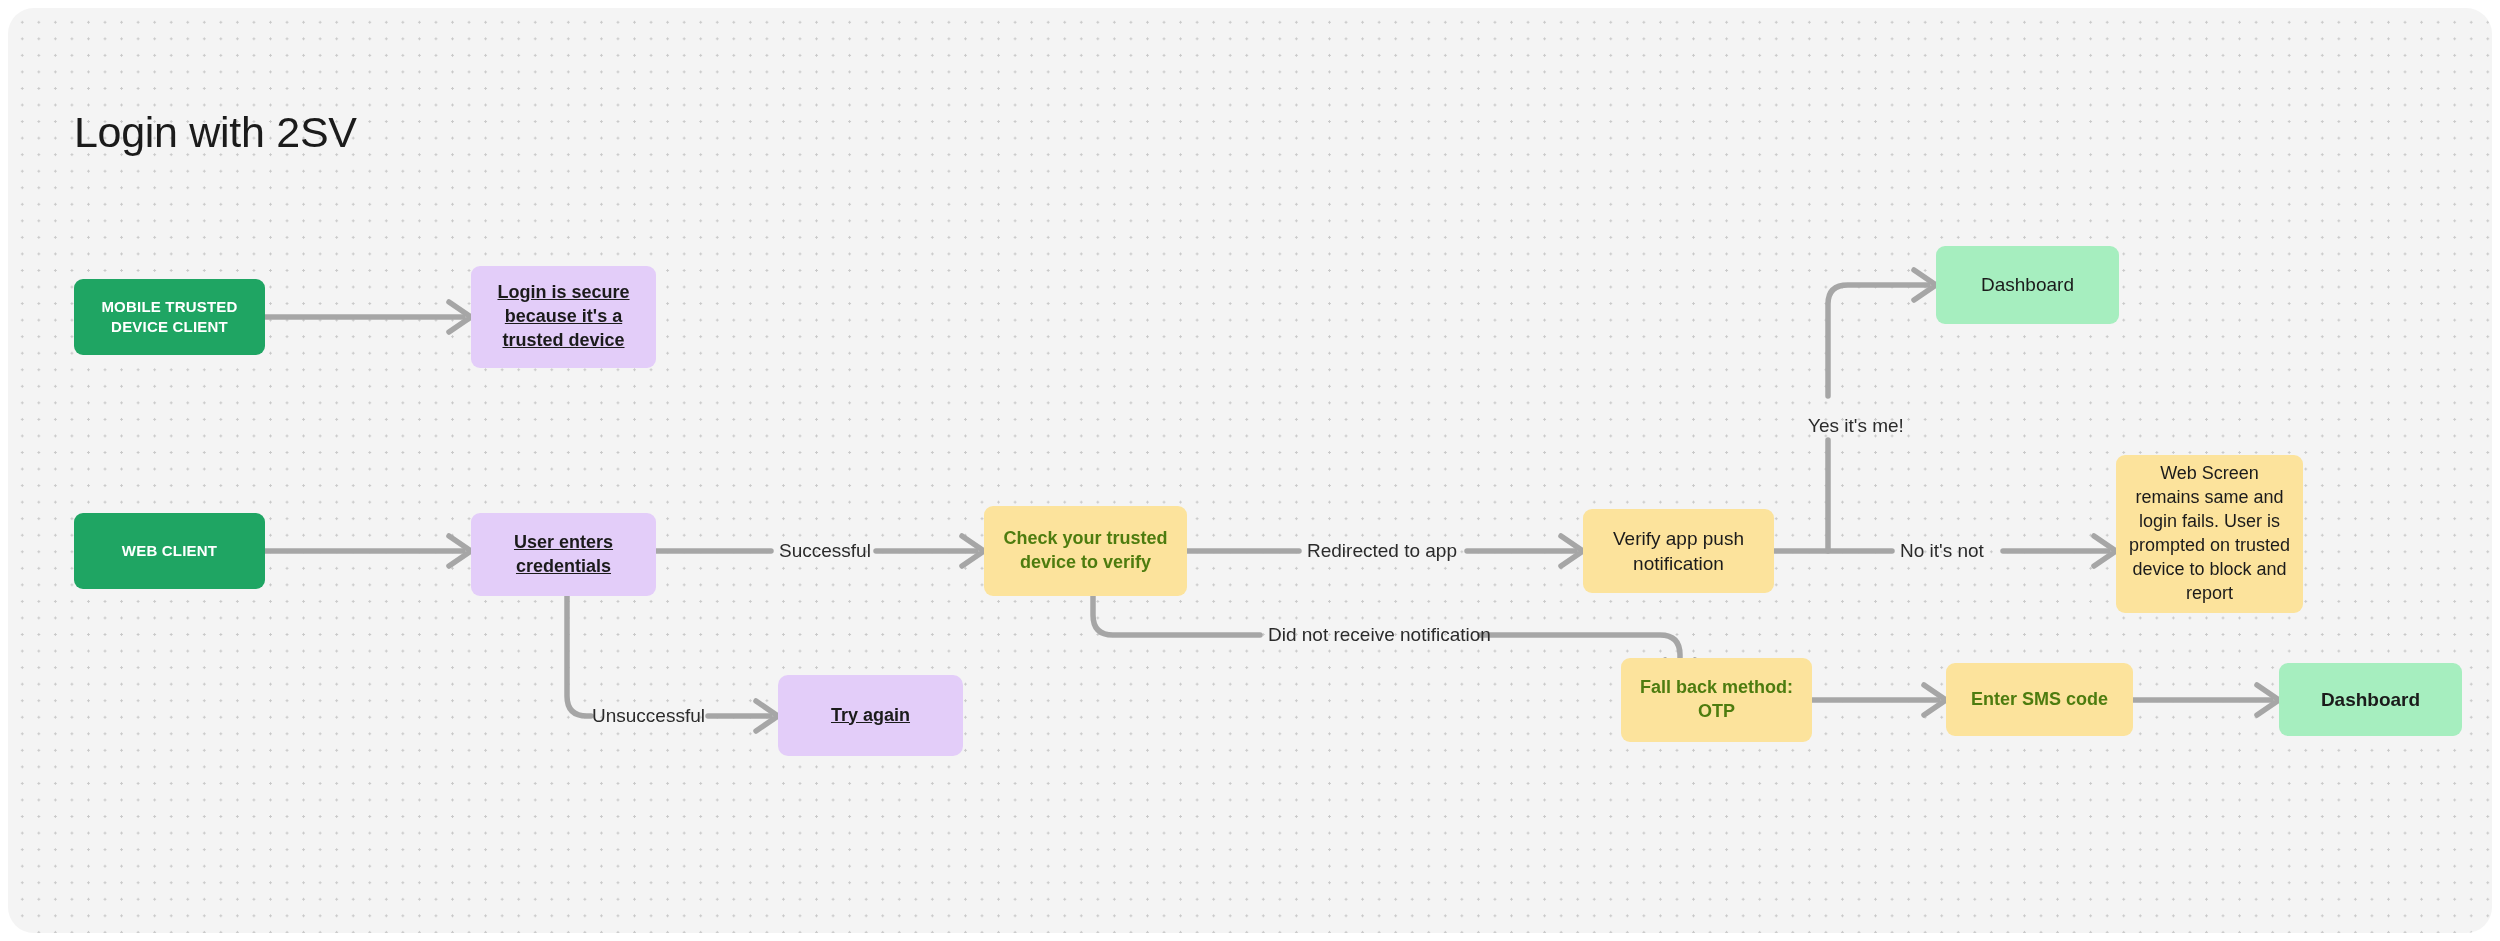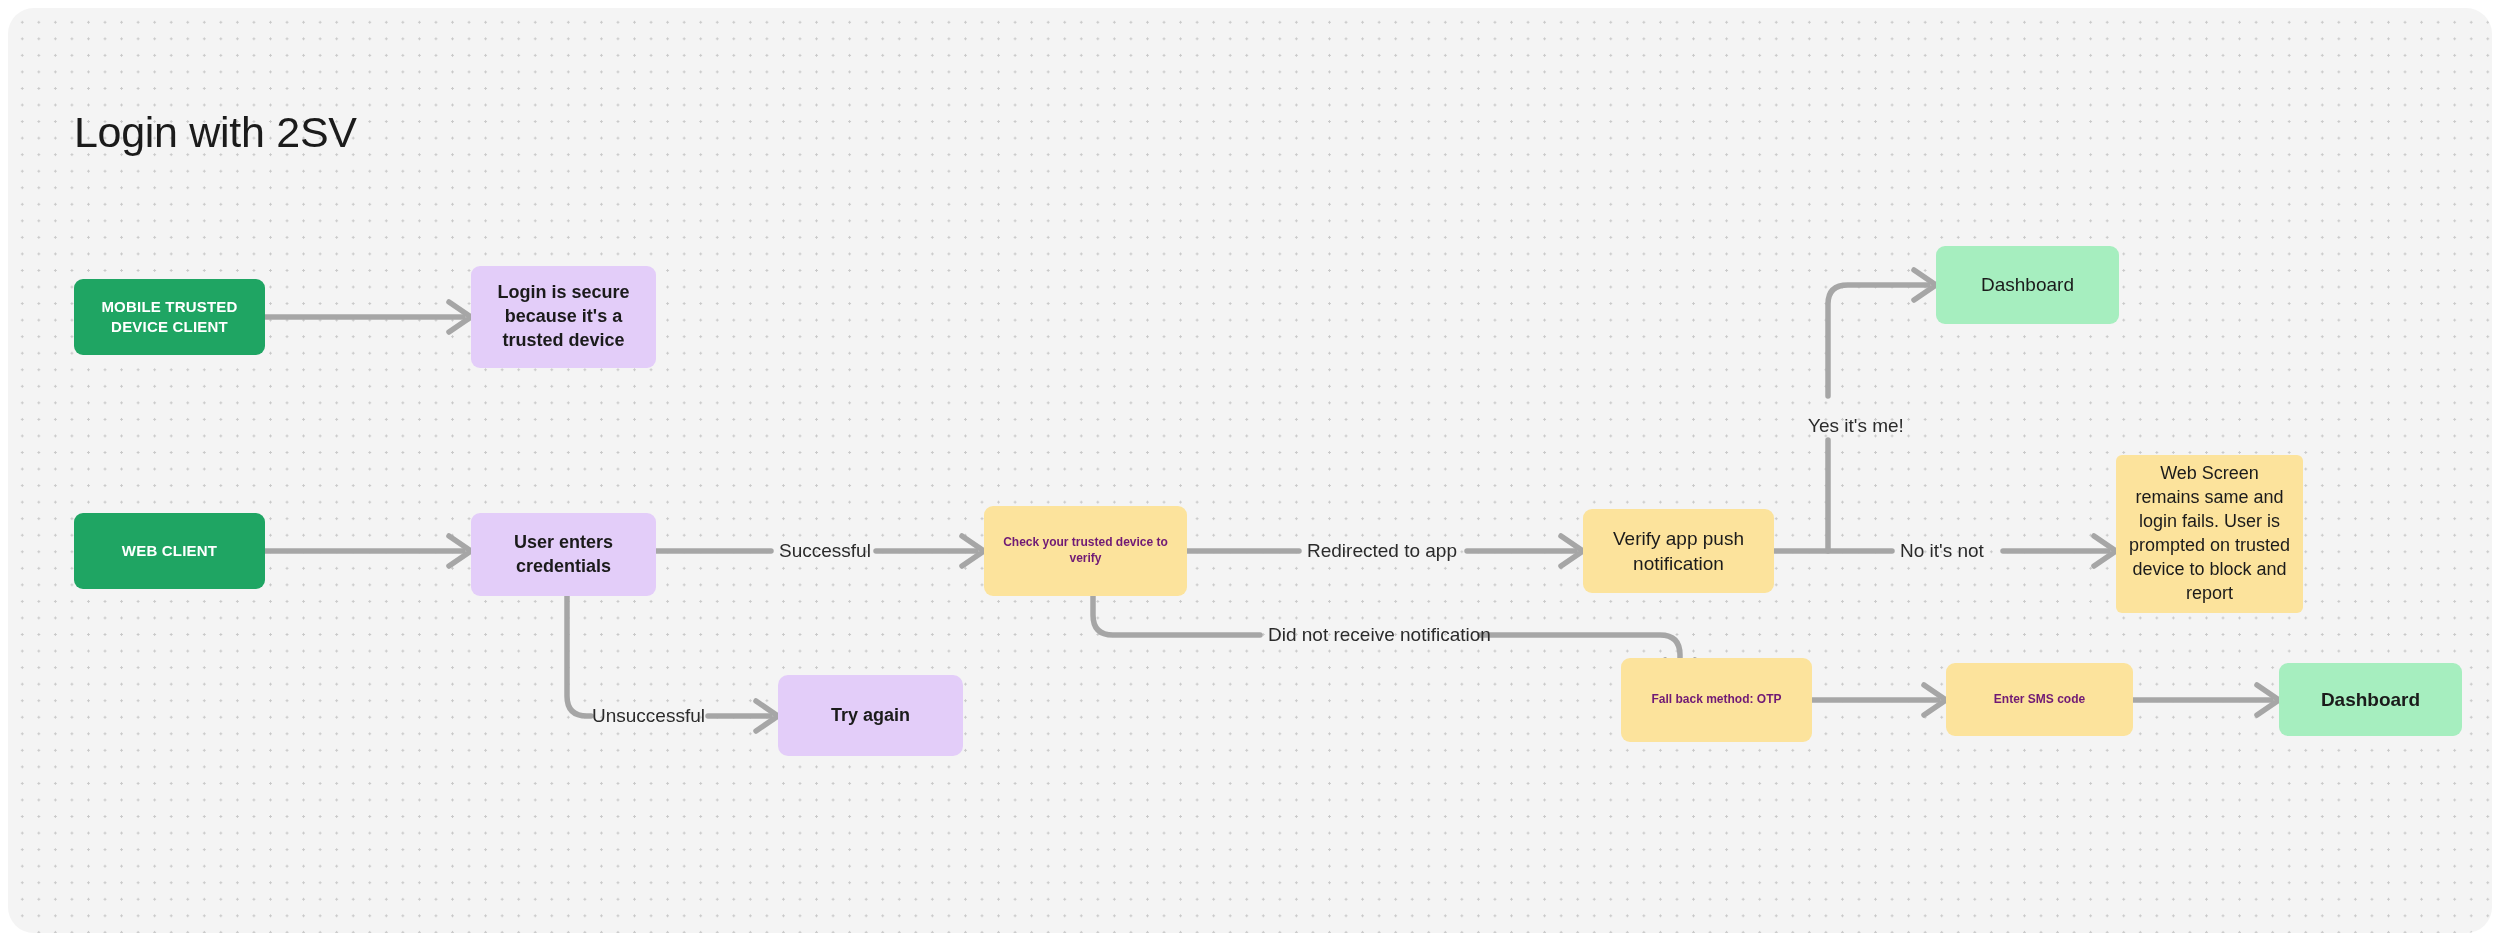--- a/index.html
+++ b/index.html
@@ -49,26 +49,27 @@
     color: #ffffff;
     font-weight: 700;
     font-size: 15px;
     letter-spacing: 0.2px;
   }
   .node-purple {
     background: #e3cdf9;
     color: #1b1b1b;
     font-weight: 700;
     font-size: 18px;
+    text-decoration: underline;
   }
   .node-yellow {
     background: #fce39c;
-    color: #701a75;
+    color: #4d7c0f;
     font-weight: 700;
-    font-size: 12px;
+    font-size: 18px;
   }
   .node-yellow-reg {
     background: #fce39c;
     color: #1b1b1b;
     font-weight: 400;
     font-size: 19px;
   }
   .node-mint {
     background: #a6eebf;
     color: #1b1b1b;
@@ -164,21 +165,21 @@
   <div class="node node-green" style="left:66px; top:505px; width:191px; height:76px;">WEB CLIENT</div>
 
   <div class="node node-purple" style="left:463px; top:505px; width:185px; height:83px;">User enters credentials</div>
 
   <div class="node node-yellow" style="left:976px; top:498px; width:203px; height:90px;">Check your trusted device to verify</div>
 
   <div class="node node-yellow-reg" style="left:1575px; top:501px; width:191px; height:84px;">Verify app push notification</div>
 
   <div class="node node-mint-reg" style="left:1928px; top:238px; width:183px; height:78px;">Dashboard</div>
 
-  <div class="node node-yellow-reg" style="left:2108px; top:447px; width:187px; height:158px; font-size:18px;border-radius:6px;">Web Screen remains same and login fails. User is prompted on trusted device to block and report</div>
+  <div class="node node-yellow-reg" style="left:2108px; top:447px; width:187px; height:158px; font-size:18px;">Web Screen remains same and login fails. User is prompted on trusted device to block and report</div>
 
   <div class="node node-purple" style="left:770px; top:667px; width:185px; height:81px;border-radius:10px;">Try again</div>
 
   <div class="node node-yellow" style="left:1575px; top:650px; width:191px; height:84px;margin-left:38px;">Fall back method: OTP</div>
 
   <div class="node node-yellow" style="left:1938px; top:655px; width:187px; height:73px;">Enter SMS code</div>
 
   <div class="node node-mint" style="left:2271px; top:655px; width:183px; height:73px;">Dashboard</div>
 
   <div class="edge-label" style="left:771px; top:532px;">Successful</div>

